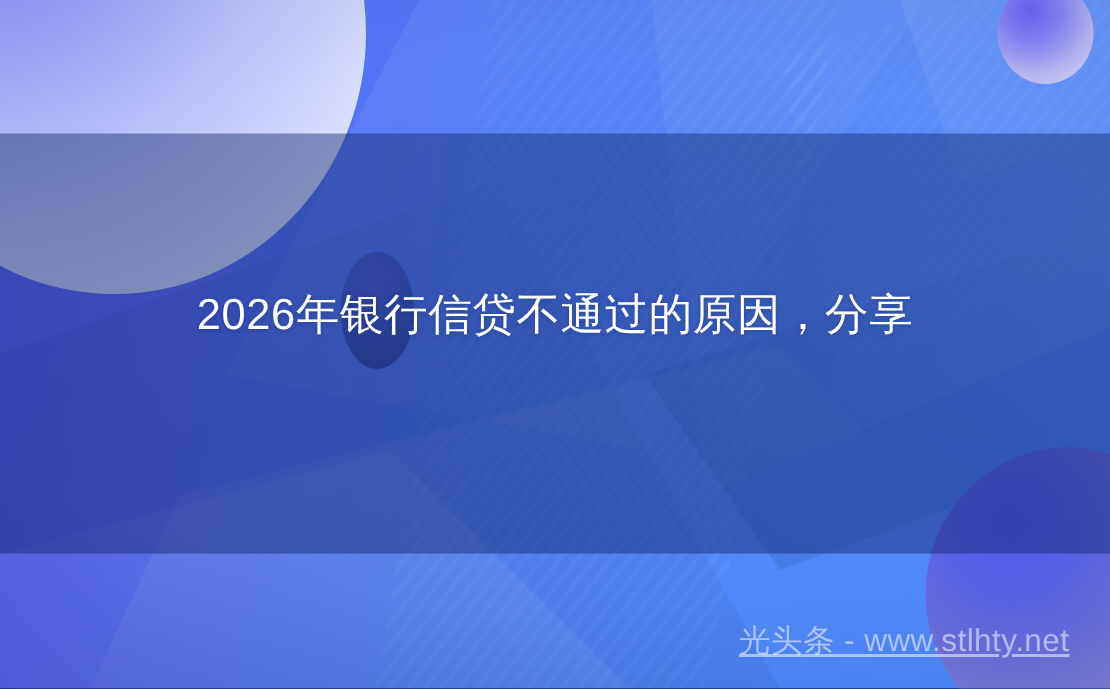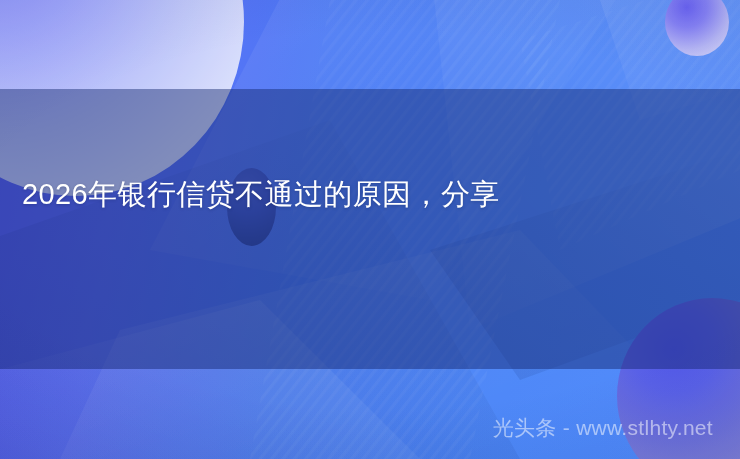--- a/index.html
+++ b/index.html
@@ -54,22 +54,22 @@
   #vignette {
     position: absolute; inset: 0;
     background: radial-gradient(120% 90% at 52% 48%, rgba(0,0,0,0) 45%, rgba(10,24,70,0.16) 100%);
     pointer-events: none;
   }
 
   
   #title-block {
     position: absolute;
     left: 0; right: 0;
-    top: 172px;
-    text-align: left;
+    top: 188px;
+    text-align: center;
     padding: 0 22px;
     box-sizing: border-box;
   }
   .title-line {
     display: block;
     color: #ffffff;
     font-size: 29px;
     line-height: 45px;
     letter-spacing: 0.4px;
     font-weight: 400;
@@ -81,20 +81,21 @@
   #watermark {
     position: absolute;
     right: 27px;
     bottom: 18px;
     color: rgba(255,255,255,0.52);
     font-size: 21px;
     line-height: 26px;
     letter-spacing: 0.3px;
     white-space: nowrap;
     user-select: none;
+    text-decoration: underline;
   }
 </style>
 </head>
 <body>
 
 <div id="cover">
 
   <div class="facets">
     <svg viewBox="0 0 740 459" xmlns="http://www.w3.org/2000/svg">
       <defs>

